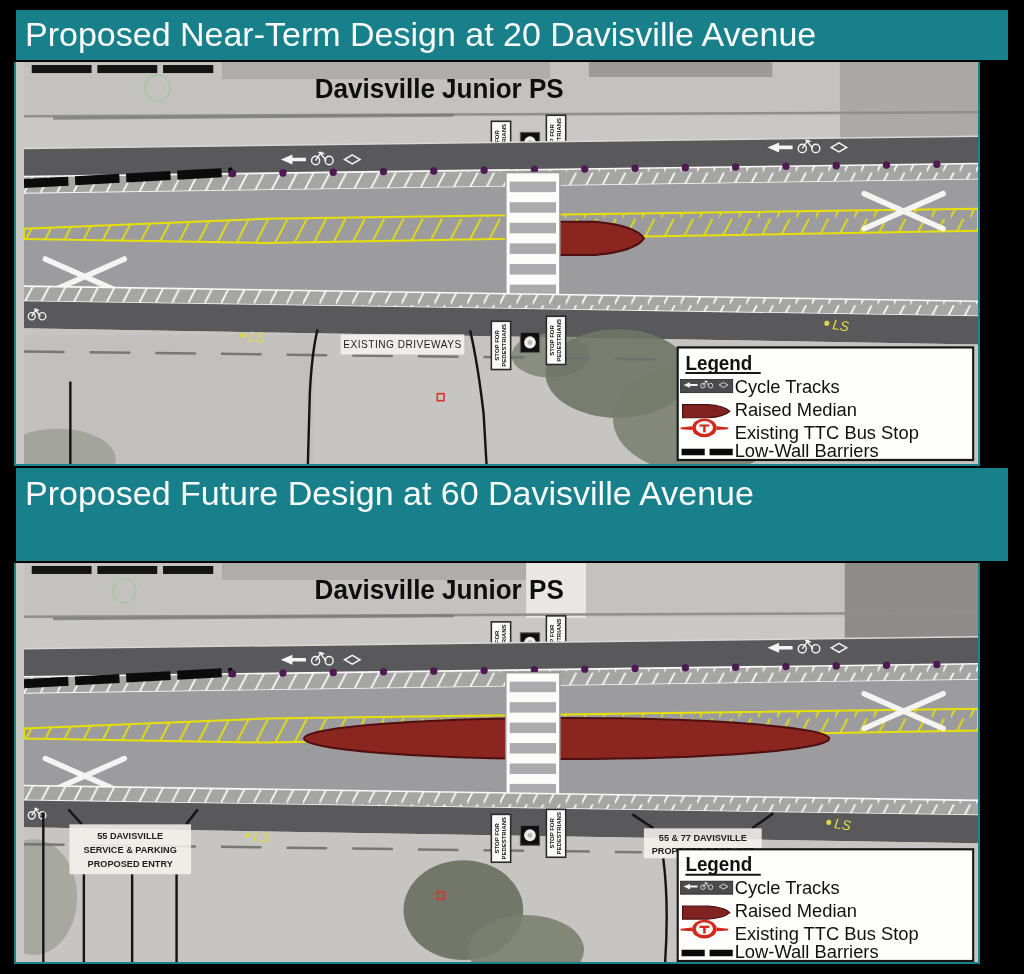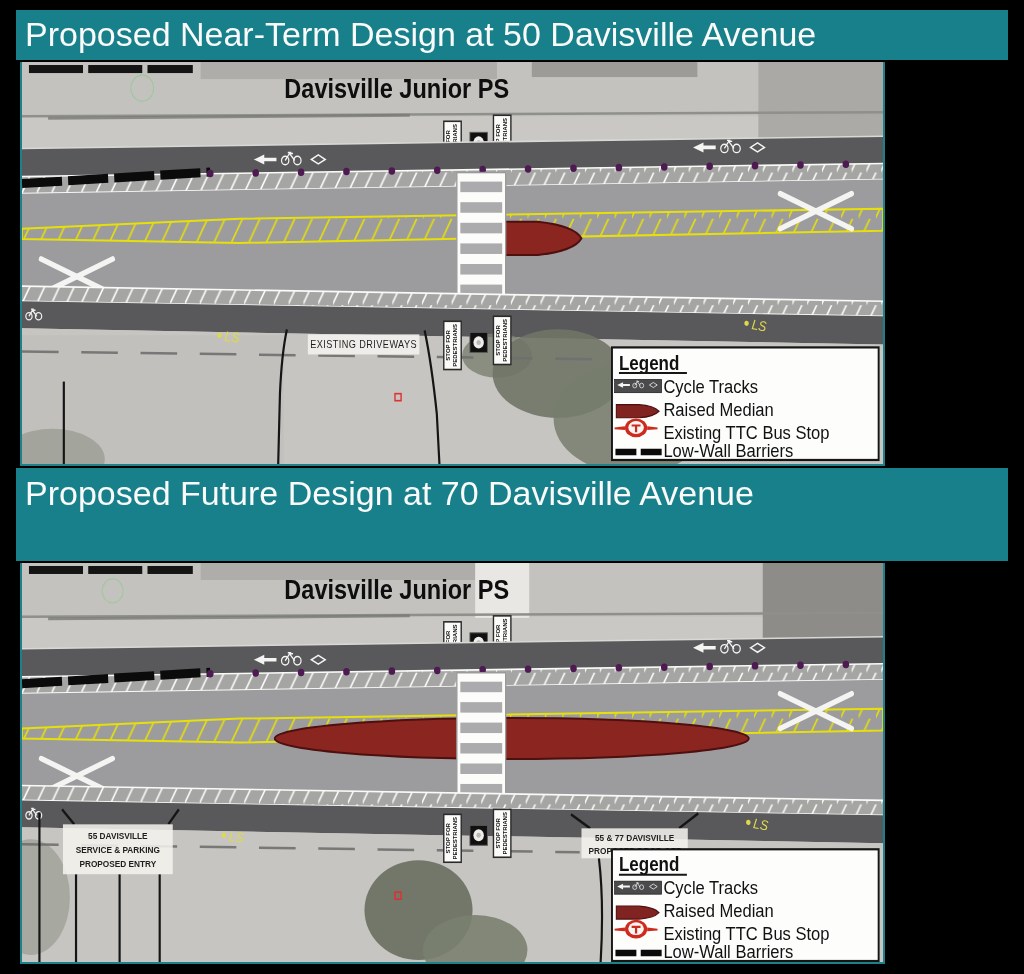--- a/index.html
+++ b/index.html
@@ -7,22 +7,22 @@
     width:1024px;height:974px;background:#000;position:relative;
     font-family:"Liberation Sans",sans-serif;overflow:hidden;
   }
   .banner{
     position:absolute;left:14px;width:996px;box-sizing:border-box;
     background:#17808A;border:2px solid #000;color:#FAFAFA;
   }
   #banner1{top:8px;height:54px;font-size:34px;line-height:49px;padding-left:9px;white-space:nowrap;}
   #banner2{top:466px;height:97px;font-size:34px;line-height:45px;padding:3px 0 0 9px;}
   .diagram{
-    position:absolute;left:20px;width:865px;box-sizing:border-box;
-    border:2px solid #1B828B;border-top:none;background:#C9C8C4;
+    position:absolute;left:14px;width:966px;box-sizing:border-box;
+    border:2px solid #1B828B;border-top:none;background:#C9C8C4;padding-left:8px;
   }
   #diagram1{top:62px;height:404px;}
   #diagram2{top:563px;height:401px;}
   .diagram svg{display:block;width:100%;height:100%;}
   #defs-svg{position:absolute;width:0;height:0;}
 </style>
 </head>
 <body>
 
 <svg id="defs-svg" aria-hidden="true">
@@ -89,21 +89,21 @@
       </g>
       <g>
         <path d="M4,104 L57,104" stroke="#0A0A0A" stroke-width="6.5" stroke-dasharray="24 5"></path>
         <text x="59" y="109" font-size="19" fill="#111">Low-Wall Barriers</text>
       </g>
     </g>
   </defs>
 </svg>
 
 <div id="banner1" class="banner">
-  <span>Proposed Near-Term Design at 50 Davisville Avenue</span>
+  <span>Proposed Near-Term Design at 20 Davisville Avenue</span>
 </div>
 
 <div id="diagram1" class="diagram">
 <svg viewBox="0 0 988 400" preserveAspectRatio="none">
 
   <rect x="0" y="0" width="988" height="400" fill="#C9C8C4"></rect>
   <rect x="0" y="0" width="988" height="54" fill="#C3C2BE"></rect>
   <rect x="205" y="0" width="340" height="17" fill="#AEADA9"></rect>
   <rect x="585" y="0" width="190" height="15" fill="#9C9B97"></rect>
   <rect x="845" y="0" width="143" height="86" fill="#A6A5A1" opacity="0.85"></rect>
@@ -194,21 +194,21 @@
   <g transform="translate(832,256) rotate(8)">
     <circle cx="0" cy="4" r="2.6" fill="#DFD94A"></circle>
     <text x="6" y="9" font-size="14" font-style="italic" fill="#DFD94A">LS</text>
   </g>
 
   <use href="#legendG" transform="translate(677,284)"></use>
 </svg>
 </div>
 
 <div id="banner2" class="banner">
-  <div>Proposed Future Design at 70 Davisville Avenue</div>
+  <div>Proposed Future Design at 60 Davisville Avenue</div>
 </div>
 
 <div id="diagram2" class="diagram">
 <svg viewBox="0 0 988 400" preserveAspectRatio="none">
   <rect x="0" y="0" width="988" height="400" fill="#C9C8C4"></rect>
   <rect x="0" y="0" width="988" height="54" fill="#C3C2BE"></rect>
   <rect x="205" y="0" width="340" height="17" fill="#AEADA9"></rect>
   <rect x="520" y="0" width="62" height="55" fill="#E8E7E3"></rect>
   <rect x="850" y="0" width="138" height="76" fill="#8D8C88"></rect>
   <g fill="#141414">

